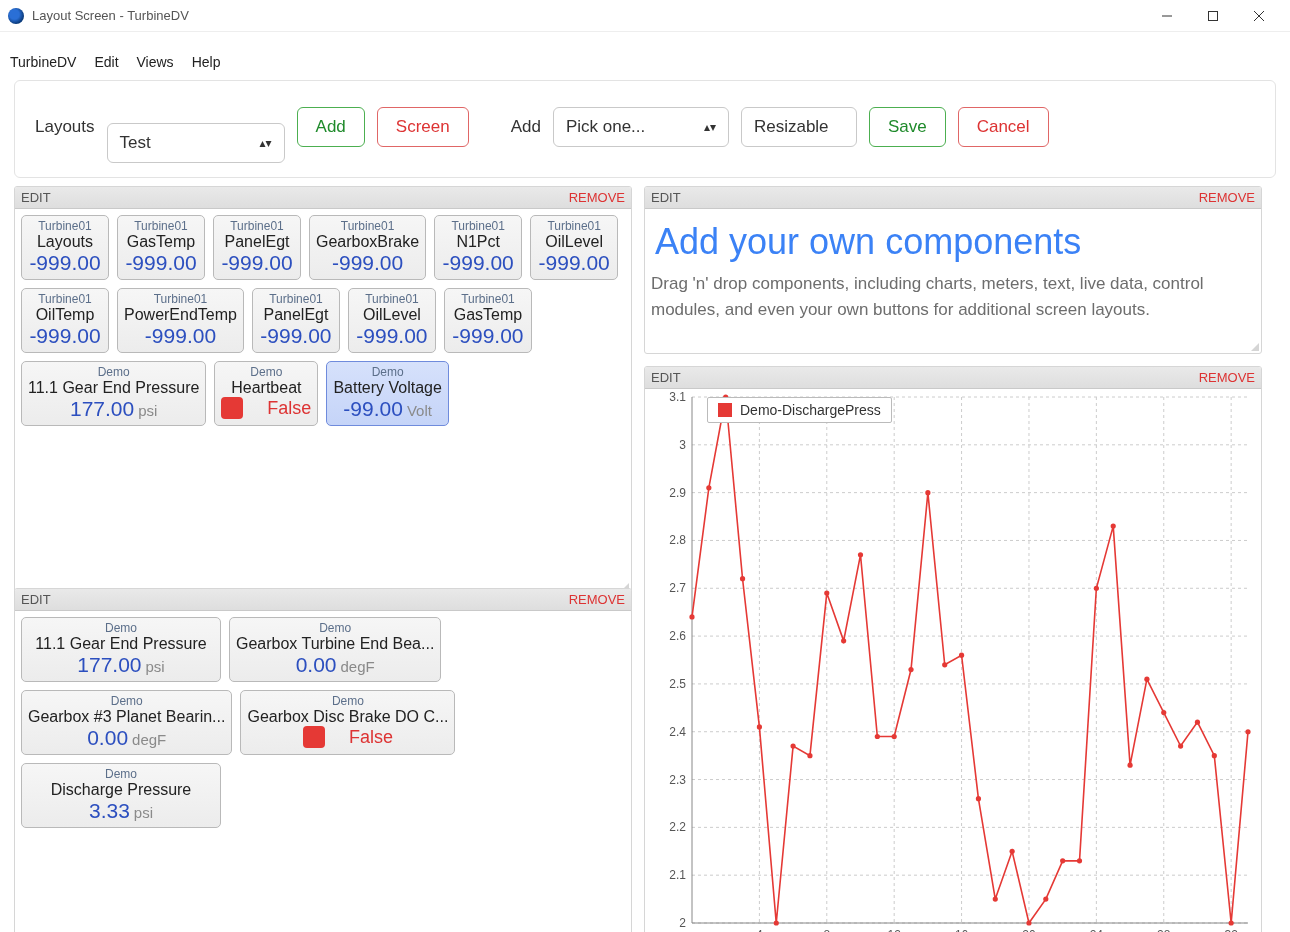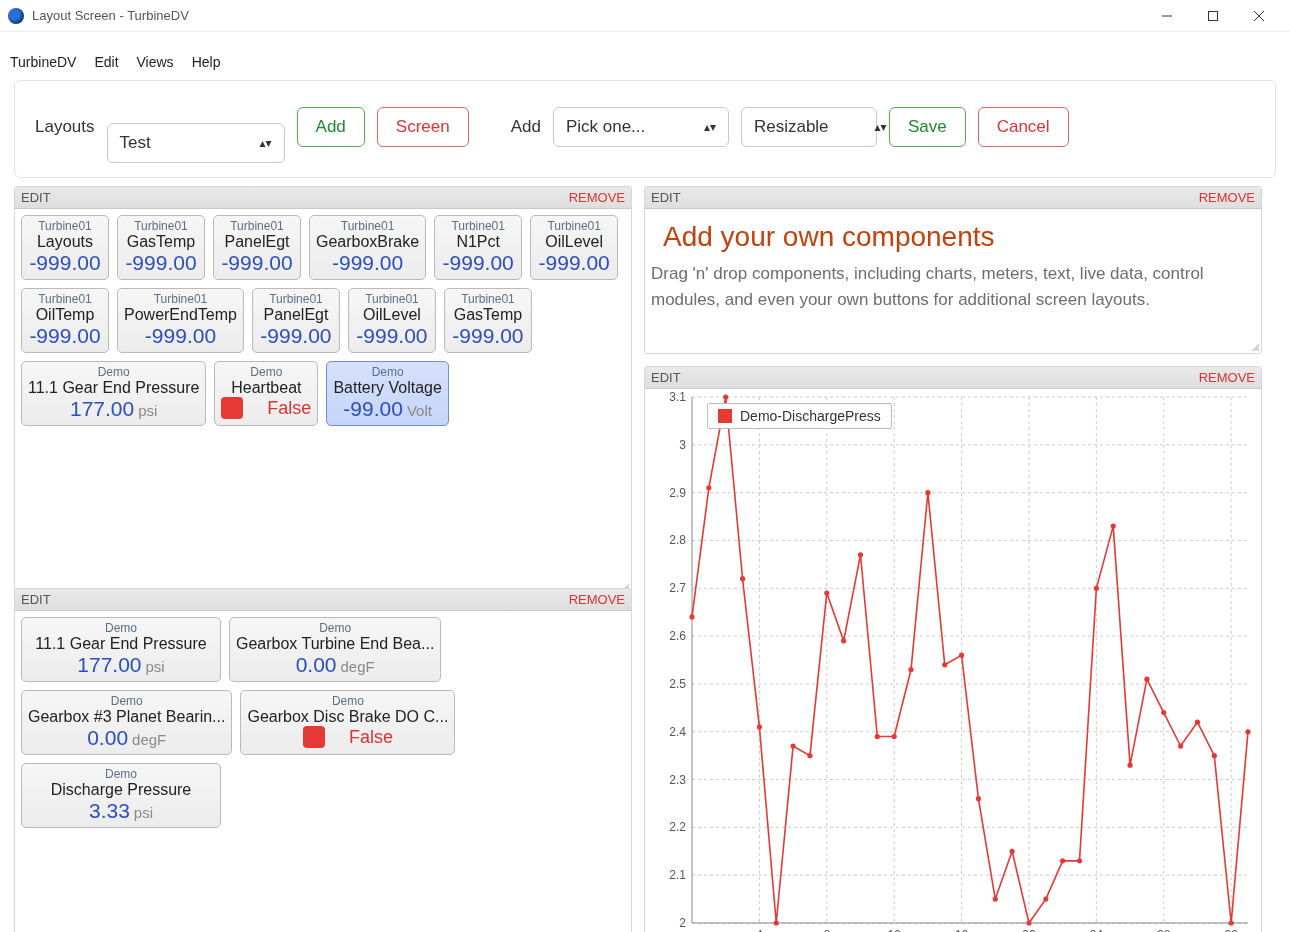--- a/index.html
+++ b/index.html
@@ -43,26 +43,26 @@
 .tile .name { font-size:16px; color:#222; white-space:nowrap; }
 .tile .val { font-size:21px; color:#2c4fbf; font-weight:400; }
 .tile .unit { font-size:15px; color:#8a8a8a; margin-left:4px; }
 .tile.selected { background:linear-gradient(#d6e1fb,#c5d4f8); border-color:#6f8bdc; }
 .tile .bool { display:flex; align-items:center; justify-content:center; gap:24px; }
 .tile .bool .sq { width:22px; height:22px; border-radius:4px; }
 .tile .bool .txt { font-size:18px; }
 .sq.red { background:#e53935; }
 
 
-.textpanel h1 { font-size:28px; font-weight:400; color:#c2410c; margin:6px 0 8px 12px; }
+.textpanel h1 { font-size:36px; font-weight:400; color:#3b82f6; margin:6px 0 8px 4px; }
 .textpanel p { font-size:17px; color:#6d6d6d; line-height:1.55; }
 
 
 .chart-wrap { width:100%; height:100%; }
-.legend { position:absolute; left:62px; top:14px; background:#fff; border:1px solid #bbb; border-radius:2px; padding:4px 10px; font-size:14px; display:flex; align-items:center; gap:8px; }
+.legend { position:absolute; left:62px; top:8px; background:#fff; border:1px solid #bbb; border-radius:2px; padding:4px 10px; font-size:14px; display:flex; align-items:center; gap:8px; }
 .legend .sw { width:14px; height:14px; background:#e53935; }
 
 </style>
 </head>
 <body>
 
 <div class="titlebar">
   <div class="app-icon"></div>
   <div class="title">Layout Screen - TurbineDV</div>
   <div class="spacer"></div>
@@ -98,21 +98,21 @@
     <span class="caret">▴▾</span>
   </div>
   <div class="btn btn-green">Add</div>
   <div class="btn btn-red">Screen</div>
   <div style="width:18px"></div>
   <div class="lbl">Add</div>
   <div class="select" style="width:176px;">
     <span>Pick one...</span>
     <span class="caret">▴▾</span>
   </div>
-  <div class="select" style="width:136px;gap:34px;">
+  <div class="select" style="width:116px;gap:34px;">
     <span>Resizable</span>
     <span class="caret">▴▾</span>
   </div>
   <div class="btn btn-green">Save</div>
   <div class="btn btn-red">Cancel</div>
 </div>
 
 <div class="workspace">
 
   <div class="panel">

